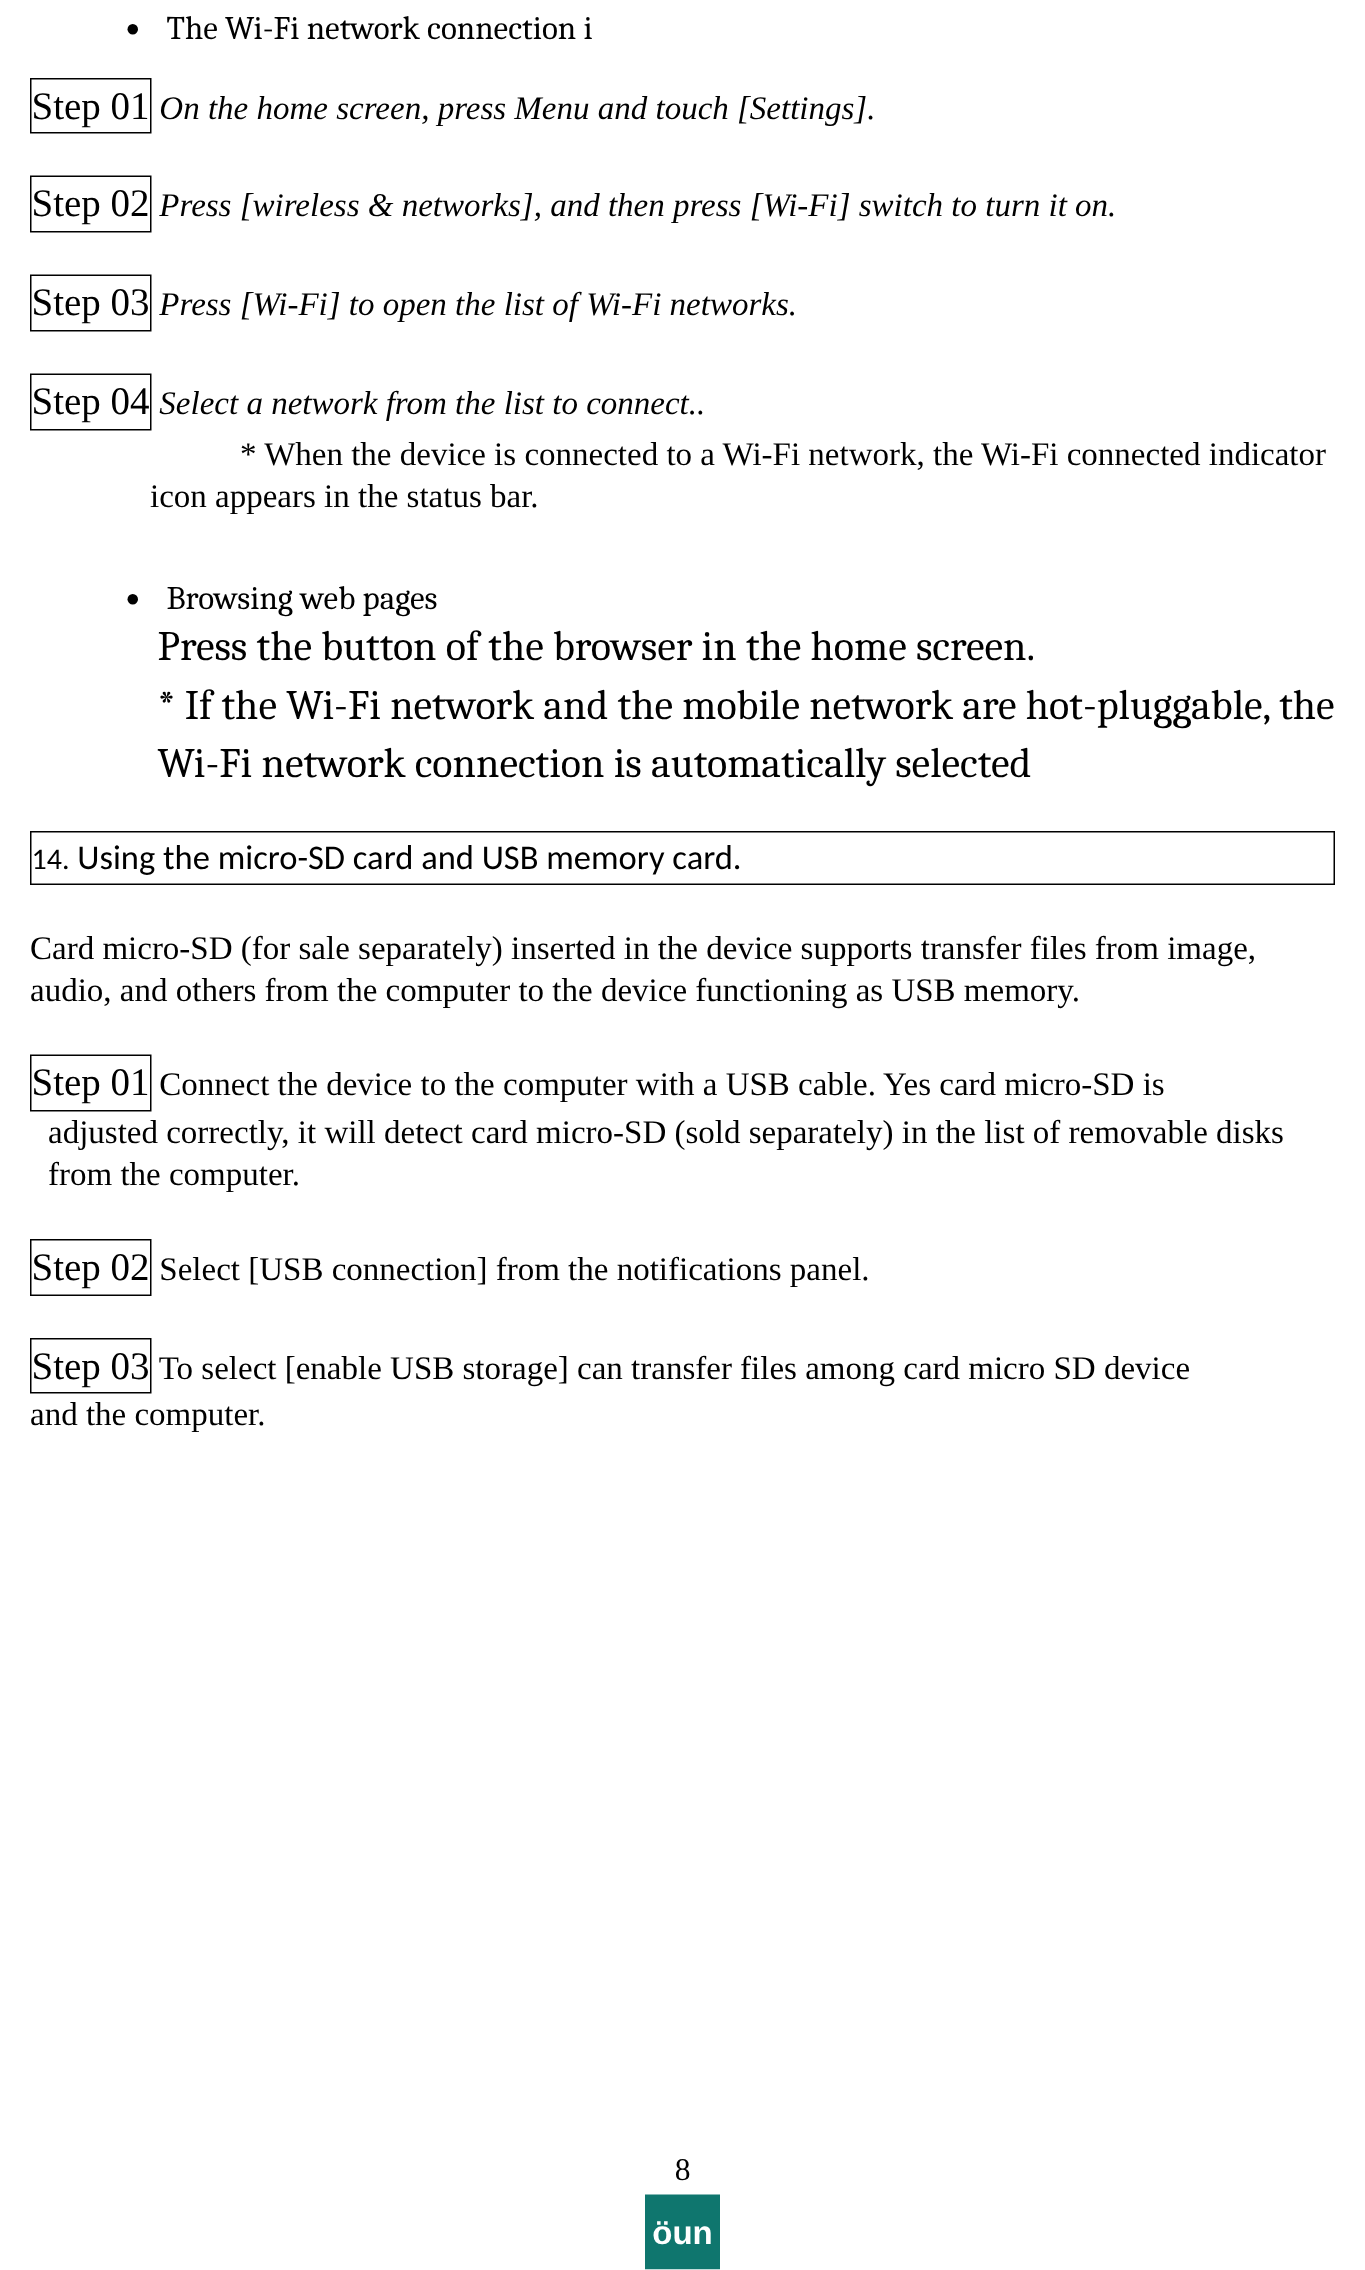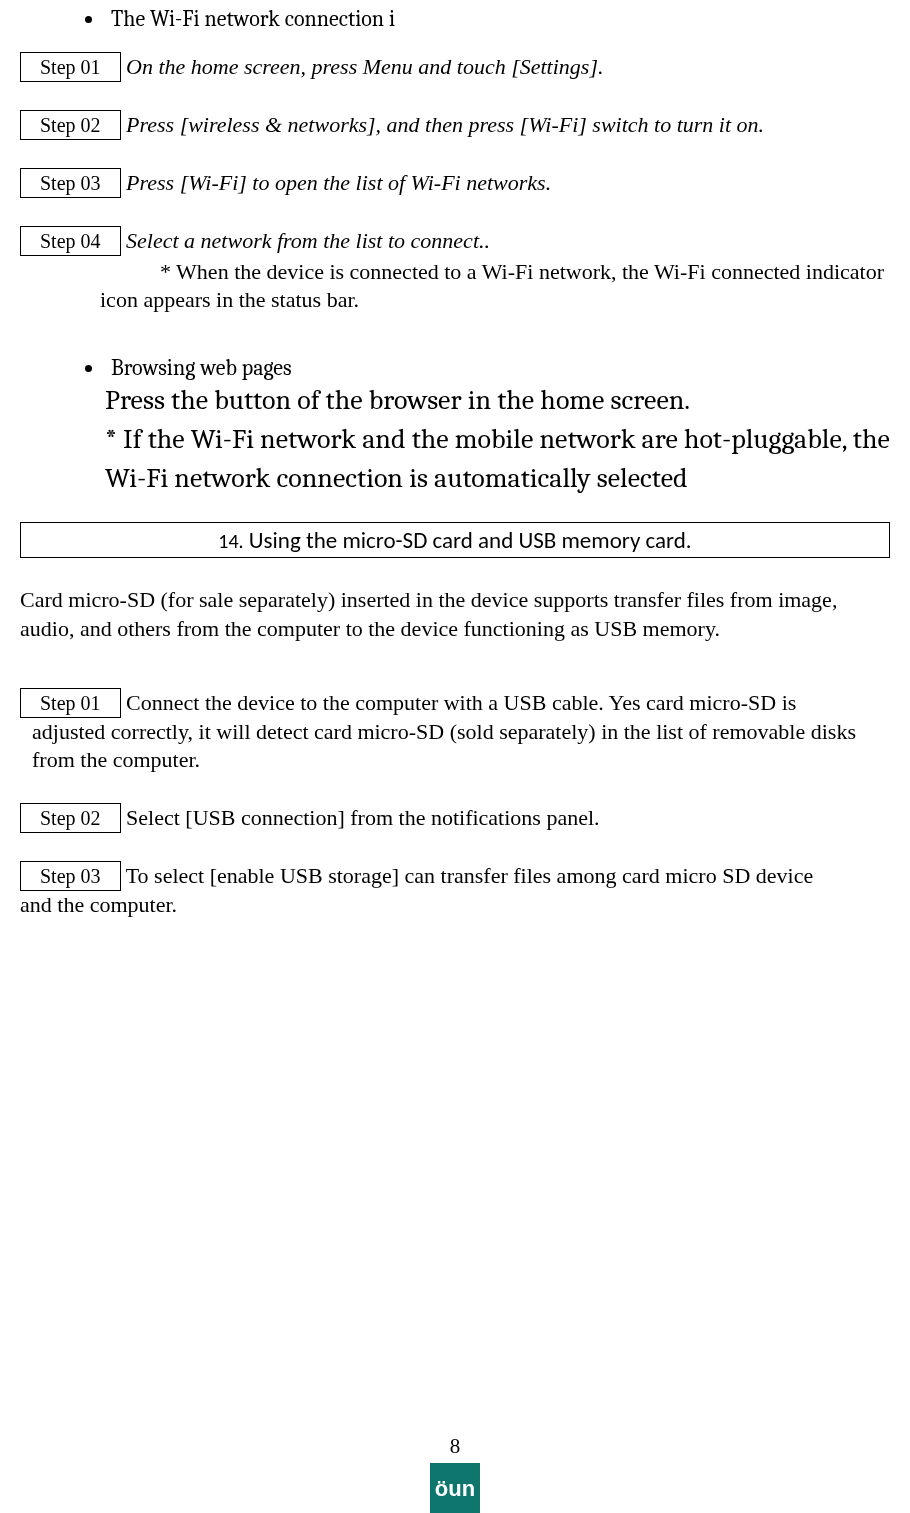--- a/index.html
+++ b/index.html
@@ -27,23 +27,23 @@
       padding-left: 6px;
     }
     .step-block {
       margin-bottom: 28px;
       font-size: 22px;
       line-height: 1.3;
     }
     .step-label {
       display: inline-block;
       border: 1.5px solid #000;
-      padding: 1px 19px;
+      padding: 1px 0;
       font-family: "Times New Roman", serif;
-      font-size: 20px;
+      font-size: 26px;
       vertical-align: baseline;
     }
     .step-text {
       font-family: "Times New Roman", serif;
       font-size: 22px;
       font-style: italic;
     }
     .step4-note {
       font-family: "Times New Roman", serif;
       font-size: 22px;
@@ -65,34 +65,34 @@
       margin-left: 0px;
       padding-left: 6px;
     }
     .browsing-line1, .browsing-line2 {
       font-family: Cambria, Georgia, serif;
       font-size: 28px;
       line-height: 1.4;
     }
     .section-title-box {
       border: 1.5px solid #000;
-      text-align: center;
+      text-align: left;
       padding: 3px 0;
       margin: 4px 0 28px 0;
       font-family: Calibri, Arial, sans-serif;
       font-size: 23px;
     }
     .section-title-box .num {
       font-size: 20px;
     }
     .body-para {
       font-family: "Times New Roman", serif;
       font-size: 22px;
       line-height: 1.3;
-      margin-bottom: 44px;
+      margin-bottom: 28px;
     }
     .usb-step {
       font-family: "Times New Roman", serif;
       font-size: 22px;
       line-height: 1.3;
       margin-bottom: 28px;
     }
     .usb-step .continuation {
       padding-left: 12px;
     }

